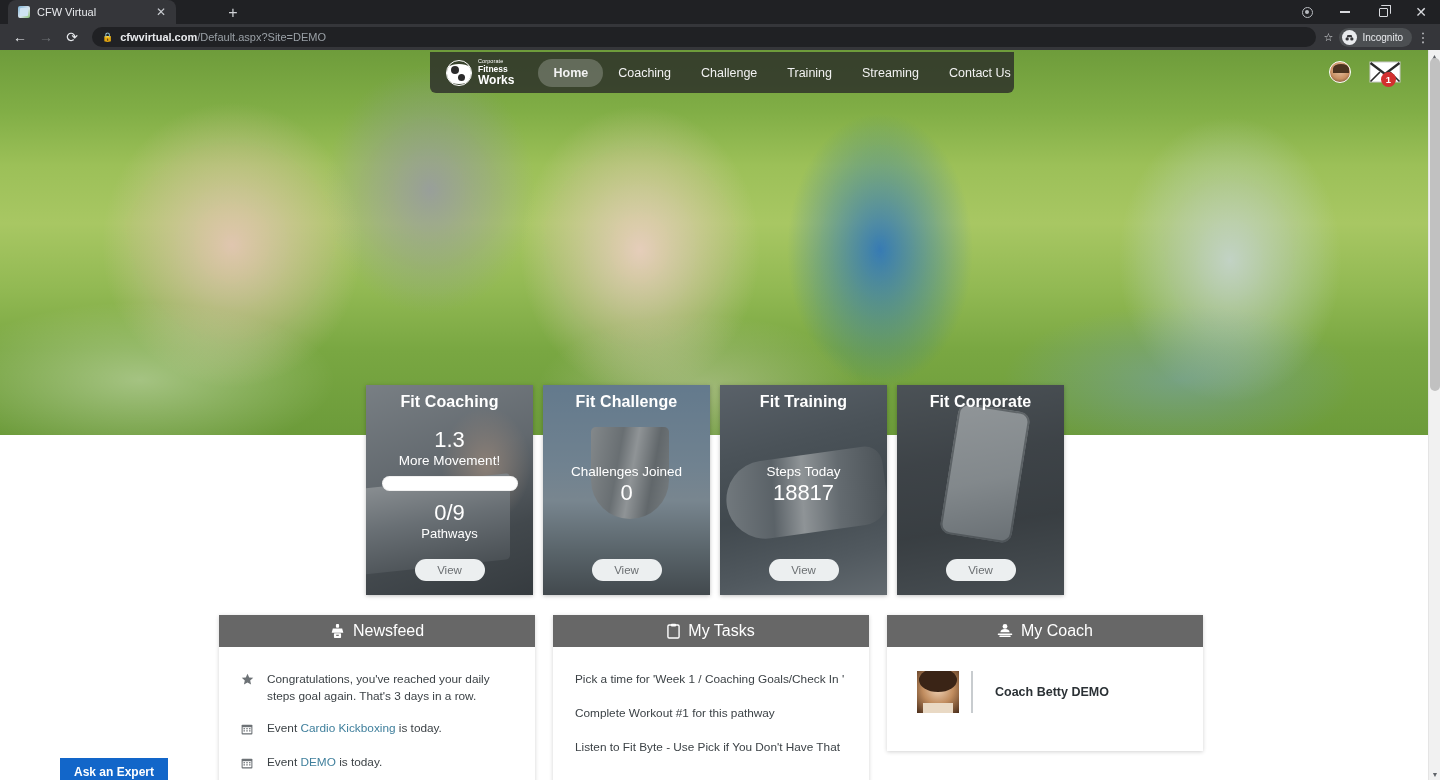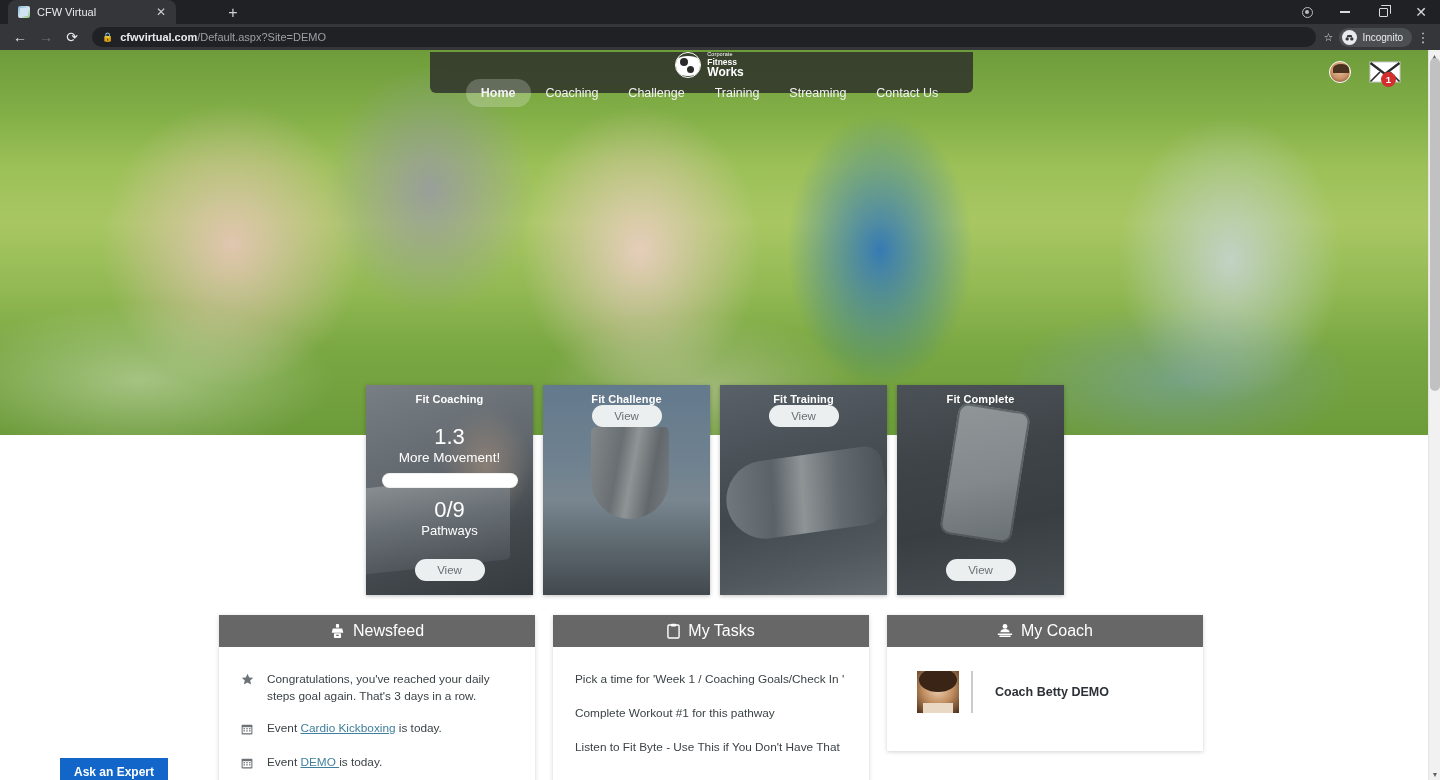--- a/index.html
+++ b/index.html
@@ -119,24 +119,24 @@
   .hero-blur1{
     position:absolute; left:0; top:0; width:1428px; height:385px;
     background:
       radial-gradient(ellipse 300px 120px at 140px 330px, rgba(255,255,255,0.35), rgba(255,255,255,0) 65%),
       radial-gradient(ellipse 260px 110px at 1180px 330px, rgba(120,160,210,0.45), rgba(120,160,210,0) 68%),
       radial-gradient(ellipse 240px 110px at 700px 340px, rgba(230,220,210,0.40), rgba(230,220,210,0) 68%);
   }
 
   
   .navbar {
-    position: absolute; left: 430px; top: 2px; width: 543px; height: 41px;
+    position: absolute; left: 430px; top: 2px; width: 584px; height: 41px;
     background: rgba(40,40,40,0.78);
     border-radius: 0 0 6px 6px;
-    display: flex; align-items: center; padding-left: 16px; gap: 0; flex-direction: column;
+    display: flex; align-items: center; padding-left: 16px; gap: 0;
   }
   .logo { display: flex; align-items: center; gap: 6px; }
   .logo-mark {
     width: 26px; height: 26px; border-radius: 50%;
     border: 1.8px solid #fff; position: relative; overflow: hidden;
     flex: 0 0 auto;
   }
   .logo-mark .w1{
     position:absolute; left:-4px; top:3px; width:32px; height:10px;
     border-radius: 50%/100% 100% 0 0; background:#fff;
@@ -185,21 +185,21 @@
   .fcard {
     width: 167px; height: 210px; position: relative; overflow: hidden;
     box-shadow: 0 1px 4px rgba(0,0,0,0.25);
   }
   .fcard-bg { position: absolute; inset: 0; }
   .fcard-shade { position: absolute; inset: 0; background: rgba(55,62,66,0.50); }
   .fcard-inner {
     position: absolute; inset: 0; display: flex; flex-direction: column;
     align-items: center; color: #fff; text-align: center;
   }
-  .fcard-title { font-size: 11px; font-weight: 700; margin-top: 8px; letter-spacing: .1px;}
+  .fcard-title { font-size: 16px; font-weight: 700; margin-top: 8px; letter-spacing: .1px;}
   .fcard-body { flex: 1 1 auto; width: 100%; display: flex; flex-direction: column;
                 align-items: center; justify-content: center; }
   .big-num { font-size: 22px; line-height: 1.18; font-weight: 400; }
   .mid-text { font-size: 13.5px; line-height: 1.2; }
   .sub-text { font-size: 13px; line-height: 1.25; }
   .pbar {
     width: 136px; height: 15px; border-radius: 8px; background: #fff;
     margin: 7px 0 9px; box-shadow: inset 0 0 0 1px rgba(0,0,0,0.06);
   }
   .viewbtn {
@@ -255,21 +255,21 @@
     display: flex; align-items: center; justify-content: center; gap: 8px;
     font-size: 16px;
   }
   .panel-head .hd-ic { display:flex; align-items:center; }
   .panel-body { padding: 24px 22px 16px; }
 
   .news-item { display: flex; gap: 12px; margin-bottom: 15px; align-items: flex-start; }
   .news-item:last-child { margin-bottom: 0; }
   .news-ic { width: 14px; flex: 0 0 14px; color: #6d7276; padding-top: 1px; }
   .news-text { font-size: 11.8px; color: #3c4246; line-height: 1.42; }
-  .news-text a { color: #3f7f9c; text-decoration: underline; }
+  .news-text a { color: #3f7f9c; }
 
   .task-item { font-size: 11.8px; color: #3c4246; line-height: 1.45; margin-bottom: 17px; }
   .task-item:last-child { margin-bottom: 0; }
 
   .coach-row { display: flex; align-items: center; gap: 0; padding: 4px 8px 10px; }
   .coach-photo {
     width: 42px; height: 42px; flex: 0 0 42px; overflow: hidden;
     background: radial-gradient(circle at 50% 42%, #f0d2b6 0%, #c08c5e 48%, #4a2d1a 100%);
     position: relative;
   }
@@ -416,38 +416,46 @@
             </div>
             <button class="viewbtn">View</button>
           </div>
         </div>
 
         <div class="fcard">
           <div class="fcard-bg art-chal"></div>
           <div class="fcard-shade"></div>
           <div class="fcard-inner">
             <div class="fcard-title">Fit Challenge</div>
+            <div class="fcard-body">
+              <div class="mid-text">Challenges Joined</div>
+              <div class="big-num">0</div>
+            </div>
             <button class="viewbtn">View</button>
           </div>
         </div>
 
         <div class="fcard">
           <div class="fcard-bg art-train"></div>
           <div class="fcard-shade"></div>
           <div class="fcard-inner">
             <div class="fcard-title">Fit Training</div>
+            <div class="fcard-body">
+              <div class="mid-text">Steps Today</div>
+              <div class="big-num">18817</div>
+            </div>
             <button class="viewbtn">View</button>
           </div>
         </div>
 
         <div class="fcard">
           <div class="fcard-bg art-stream"></div>
           <div class="fcard-shade"></div>
           <div class="fcard-inner">
-            <div class="fcard-title">Fit Complete</div>
+            <div class="fcard-title">Fit Corporate</div>
             <div class="fcard-body"></div>
             <button class="viewbtn">View</button>
           </div>
         </div>
 
       </div>
 
       <div class="panels">
 
         <div class="panel">
@@ -514,21 +522,21 @@
               <svg width="13" height="16" viewBox="0 0 14 17" fill="none">
                   <rect x="1" y="2" width="12" height="14" rx="1.3" stroke="#fff" stroke-width="1.5"></rect>
                   <rect x="4.2" y="0.6" width="5.6" height="3" rx="1" fill="#fff"></rect>
                 </svg>
             </span>
             <span>My Tasks</span>
           </div>
           <div class="panel-body">
             <div class="task-item">Pick a time for 'Week 1 / Coaching Goals/Check In '</div>
             <div class="task-item">Complete Workout #1 for this pathway</div>
-            <div class="task-item">Listen to Fit Byte - Use This if You Don't Have That</div>
+            <div class="task-item">Listen to Fit Byte - Use Pick if You Don't Have That</div>
 
           </div>
         </div>
 
         <div class="panel" style="align-self:flex-start;">
           <div class="panel-head">
             <span class="hd-ic">
               <svg width="16" height="16" viewBox="0 0 16 16" fill="#fff">
                   <circle cx="8" cy="3.4" r="2.4"></circle>
                   <path d="M3.4 9.2c0-2 2-3.2 4.6-3.2s4.6 1.2 4.6 3.2z"></path>

